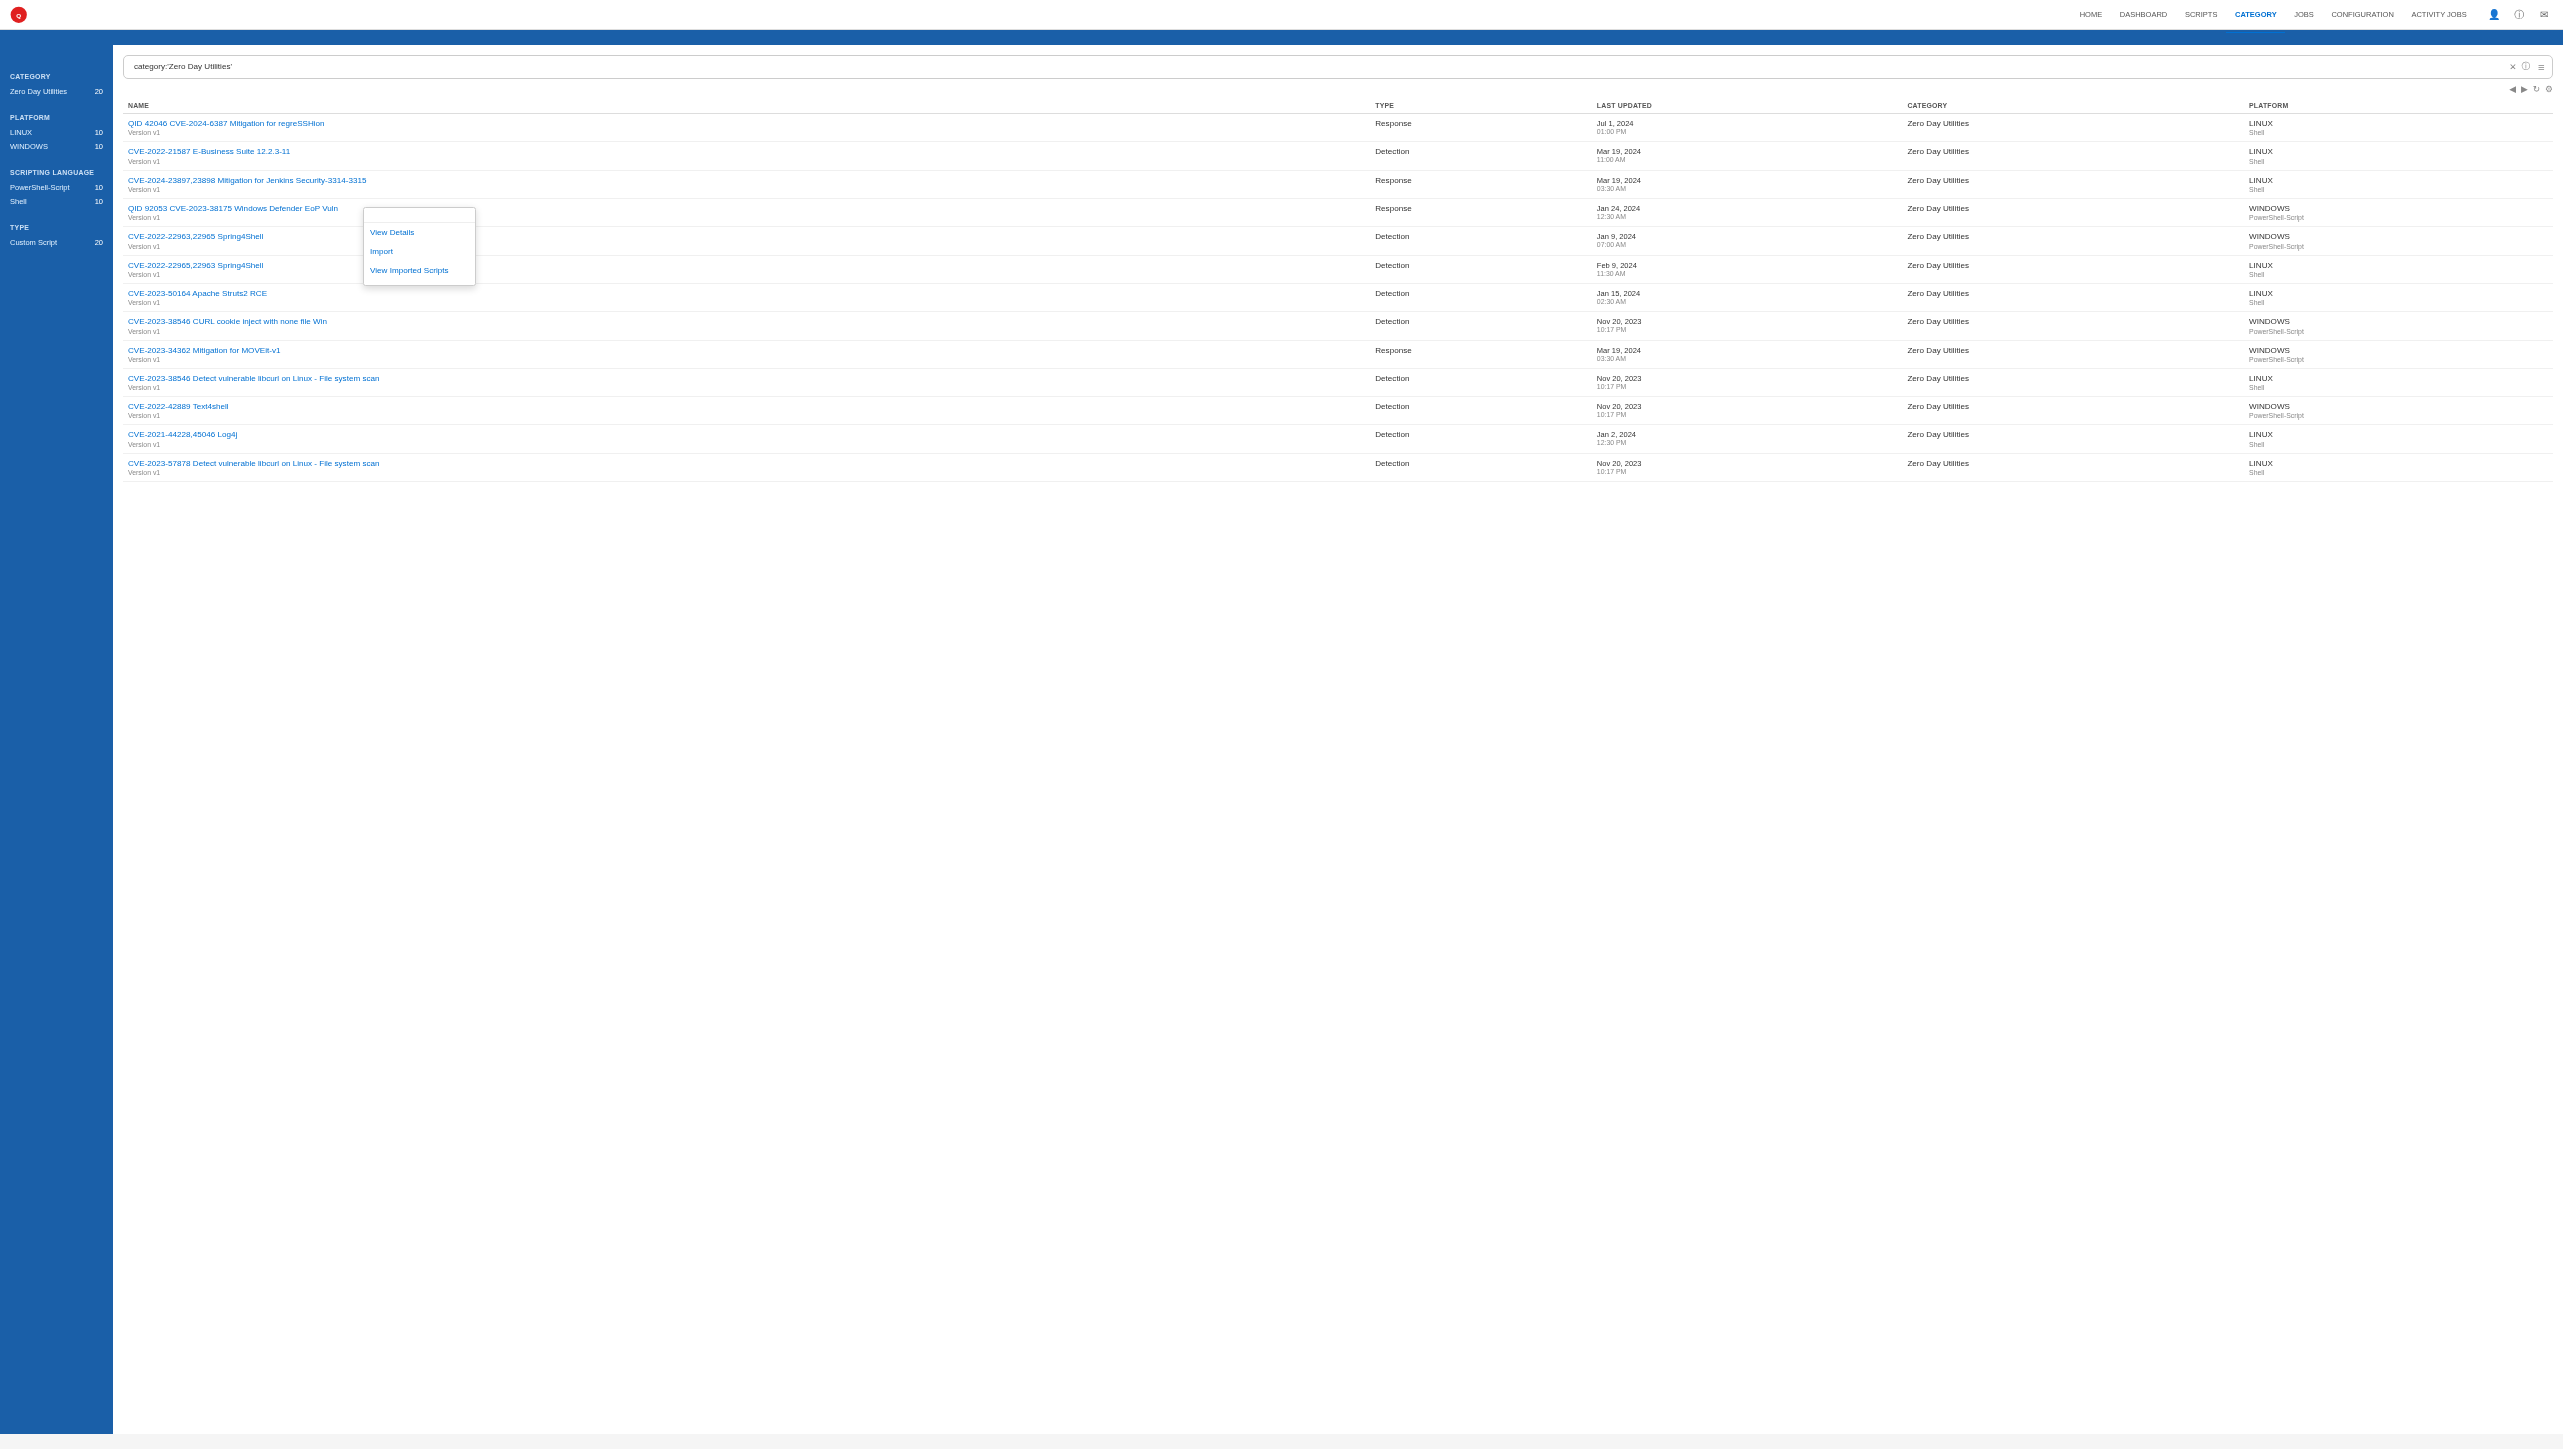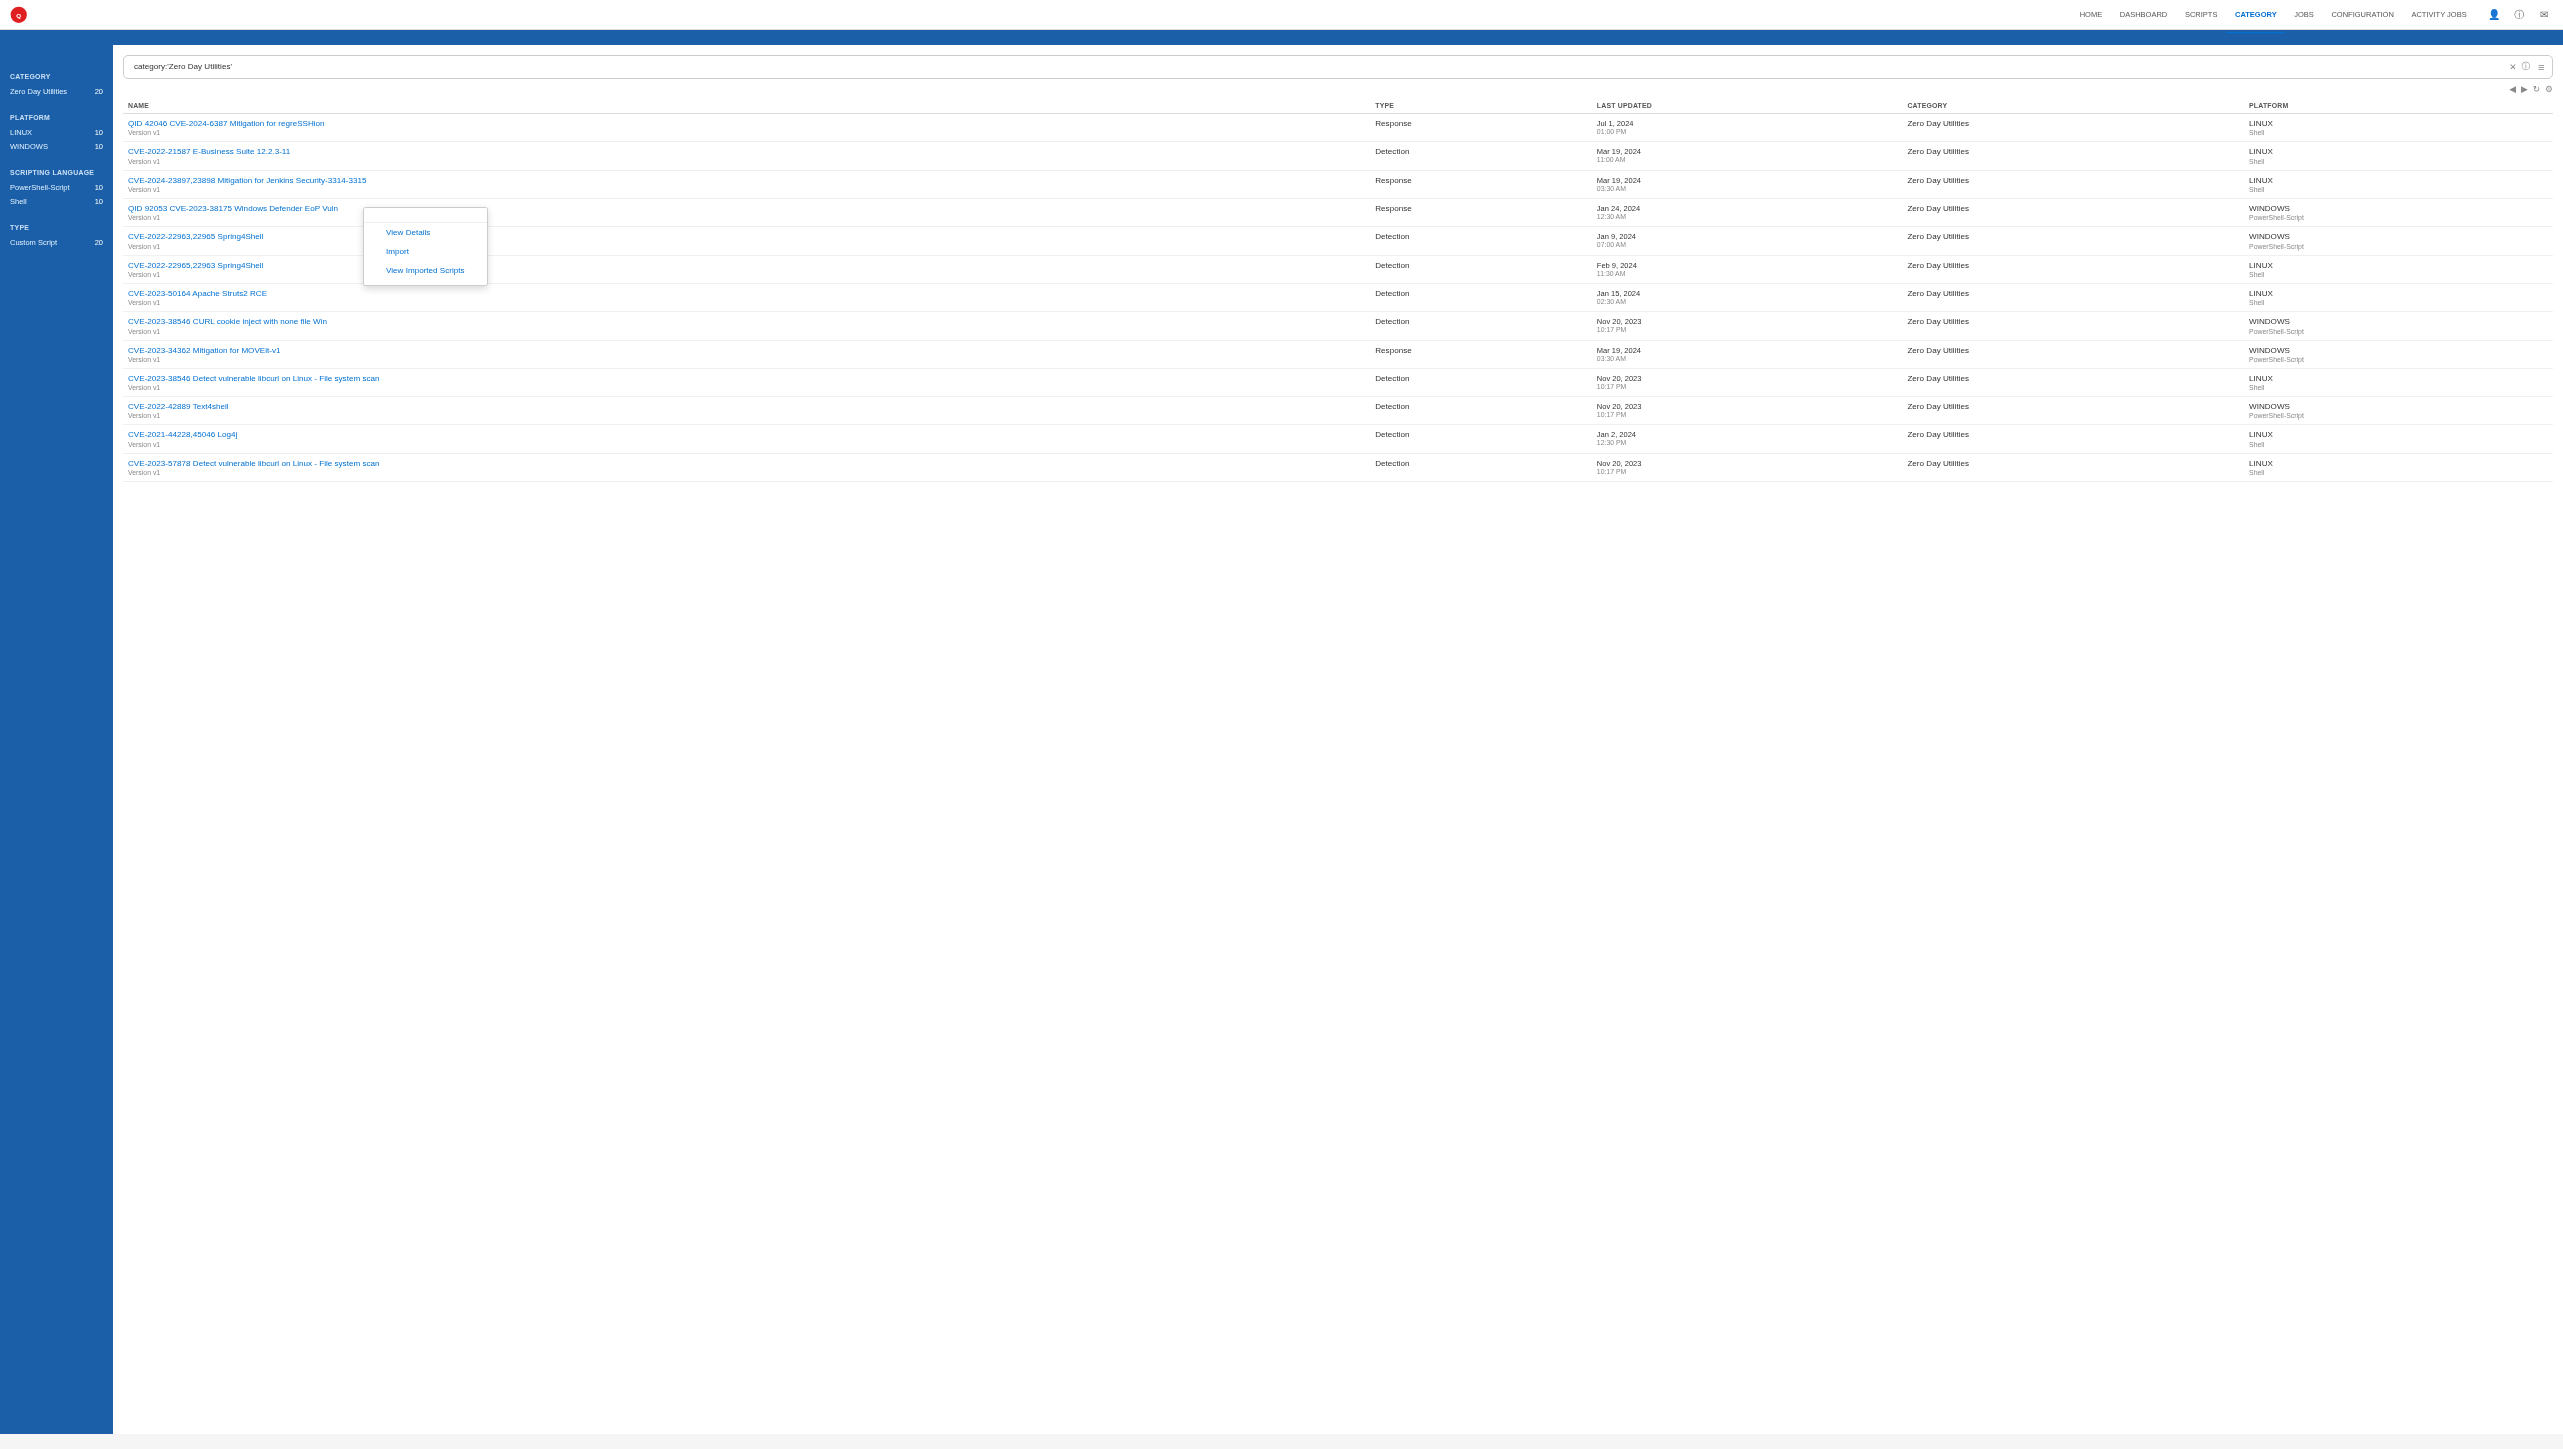--- a/index.html
+++ b/index.html
@@ -100,21 +100,21 @@
       z-index: 200;
       top: 207px;
       left: 363px;
     }
     .popup-title {
       font-size: 7.5px; font-weight: 700; color: #555;
       padding: 3.8px 10px 5px 10px;
       border-bottom: 0.6px solid #eee;
     }
     .popup-item {
-      padding: 5px 22px; font-size: 8.1px; color: #0070d2;
+      padding: 5px 6px; font-size: 8.1px; color: #0070d2;
       cursor: pointer;
     }
 
     
     .content::-webkit-scrollbar { width: 3.8px; }
     .content::-webkit-scrollbar-thumb { background: #ccc; border-radius: 1.9px; }
   </style>
 </head>
 <body>
 

